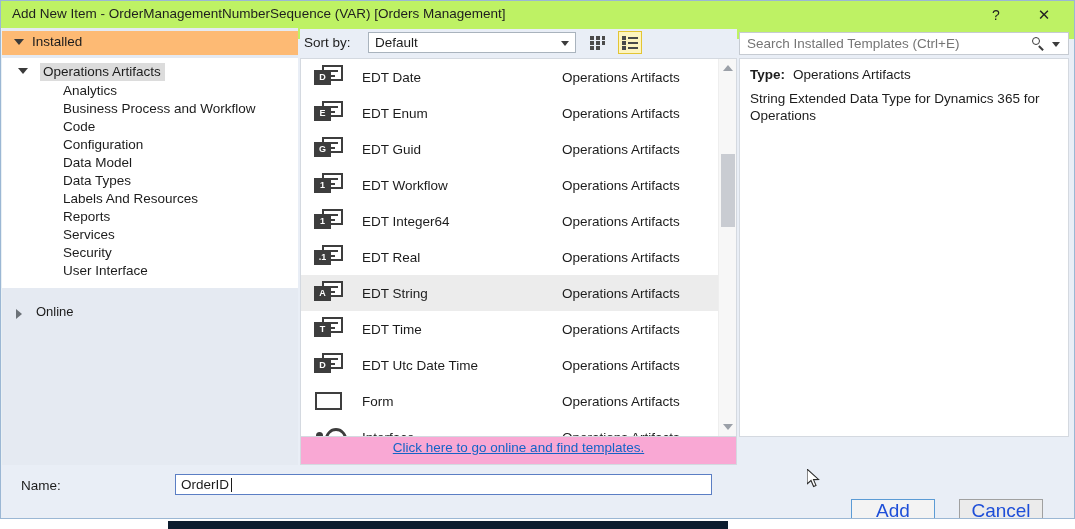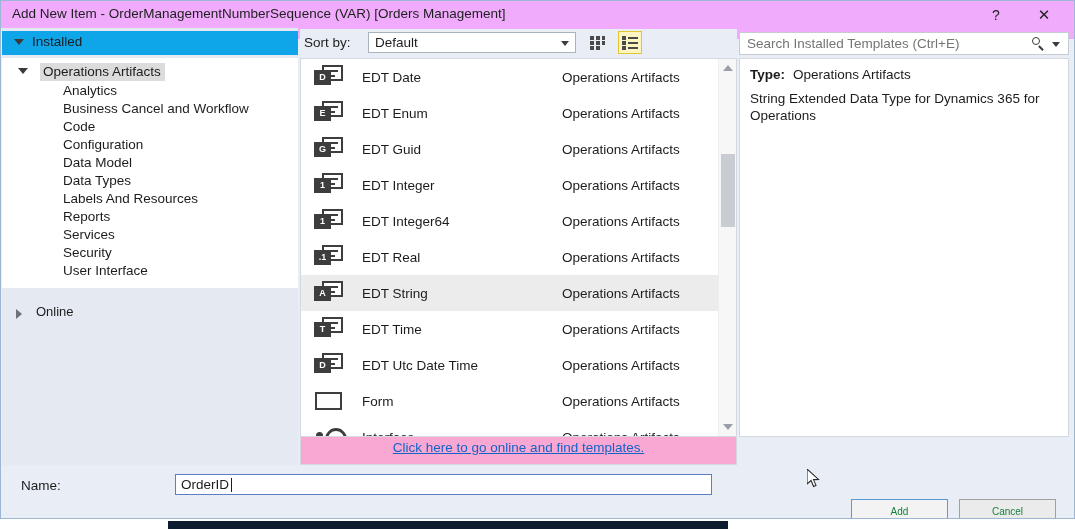--- a/index.html
+++ b/index.html
@@ -19,21 +19,21 @@
     border: 1px solid #9bb7d4;
     box-sizing: border-box;
     overflow: hidden;
   }
 
   
   #titlebar {
     position: absolute;
     left: 0; top: 0;
     width: 100%; height: 38px;
-    background: #f0abfc;
+    background: #bef264;
     box-sizing: border-box;
   }
   #title-text {
     position: absolute;
     left: 11px; top: 5px;
     font-size: 13.5px;
     color: #1e1e1e;
     white-space: nowrap;
   }
   .title-btn {
@@ -53,21 +53,21 @@
     position: absolute;
     left: 1px; top: 27px;
     width: 296px; height: 437px;
     background: #e5eaf2;
     box-sizing: border-box;
   }
   #installed-header {
     position: absolute;
     left: 0; top: 3px;
     width: 296px; height: 24px;
-    background: #0ea5e9;
+    background: #fdba74;
     box-sizing: border-box;
   }
   #installed-header .tri {
     position: absolute; left: 12px; top: 8px;
   }
   #installed-header .lbl {
     position: absolute; left: 30px; top: 3px;
     font-size: 13.5px; color: #1c1c1c;
   }
   .tri-down {
@@ -448,24 +448,24 @@
   }
   #name-caret {
     position: absolute;
     left: 55px; top: 3px;
     width: 1px; height: 14px;
     background: #1c1c1c;
   }
   .dlg-btn {
     position: absolute;
     top: 34px;
-    width: 97px; height: 24px;
+    width: 84px; height: 24px;
     background: #ebebeb;
-    font-size: 10px;
-    color: #15803d;
+    font-size: 19px;
+    color: #1d4ed8;
     display: flex; align-items: center; justify-content: center;
     box-sizing: border-box;
     cursor: default;
   }
   #btn-add {
     left: 849px;
     border: 1px solid #5b9bd5;
     background: #f3f3f3;
   }
   #btn-cancel {
@@ -535,21 +535,21 @@
     <div id="tree-body">
       <div class="tree-node group">
         <span class="tri tri-down"></span>
         <span class="lbl">Operations Artifacts</span>
       </div>
 
       <div class="tree-node child">
         <span class="lbl">Analytics</span>
       </div>
       <div class="tree-node child">
-        <span class="lbl">Business Cancel and Workflow</span>
+        <span class="lbl">Business Process and Workflow</span>
       </div>
       <div class="tree-node child">
         <span class="lbl">Code</span>
       </div>
       <div class="tree-node child">
         <span class="lbl">Configuration</span>
       </div>
       <div class="tree-node child">
         <span class="lbl">Data Model</span>
       </div>
@@ -662,21 +662,21 @@
         <div class="list-row">
           <span class="row-icon">
             <span class="edt-back">
                 <i class="l1"></i>
                 <i class="l2"></i>
               </span>
             <span class="edt-front">
                 <span>1</span>
               </span>
           </span>
-          <span class="row-name">EDT Integer</span>
+          <span class="row-name">EDT Workflow</span>
           <span class="row-type">Operations Artifacts</span>
         </div>
 
         <div class="list-row">
           <span class="row-icon">
             <span class="edt-back">
                 <i class="l1"></i>
                 <i class="l2"></i>
               </span>
             <span class="edt-front">

